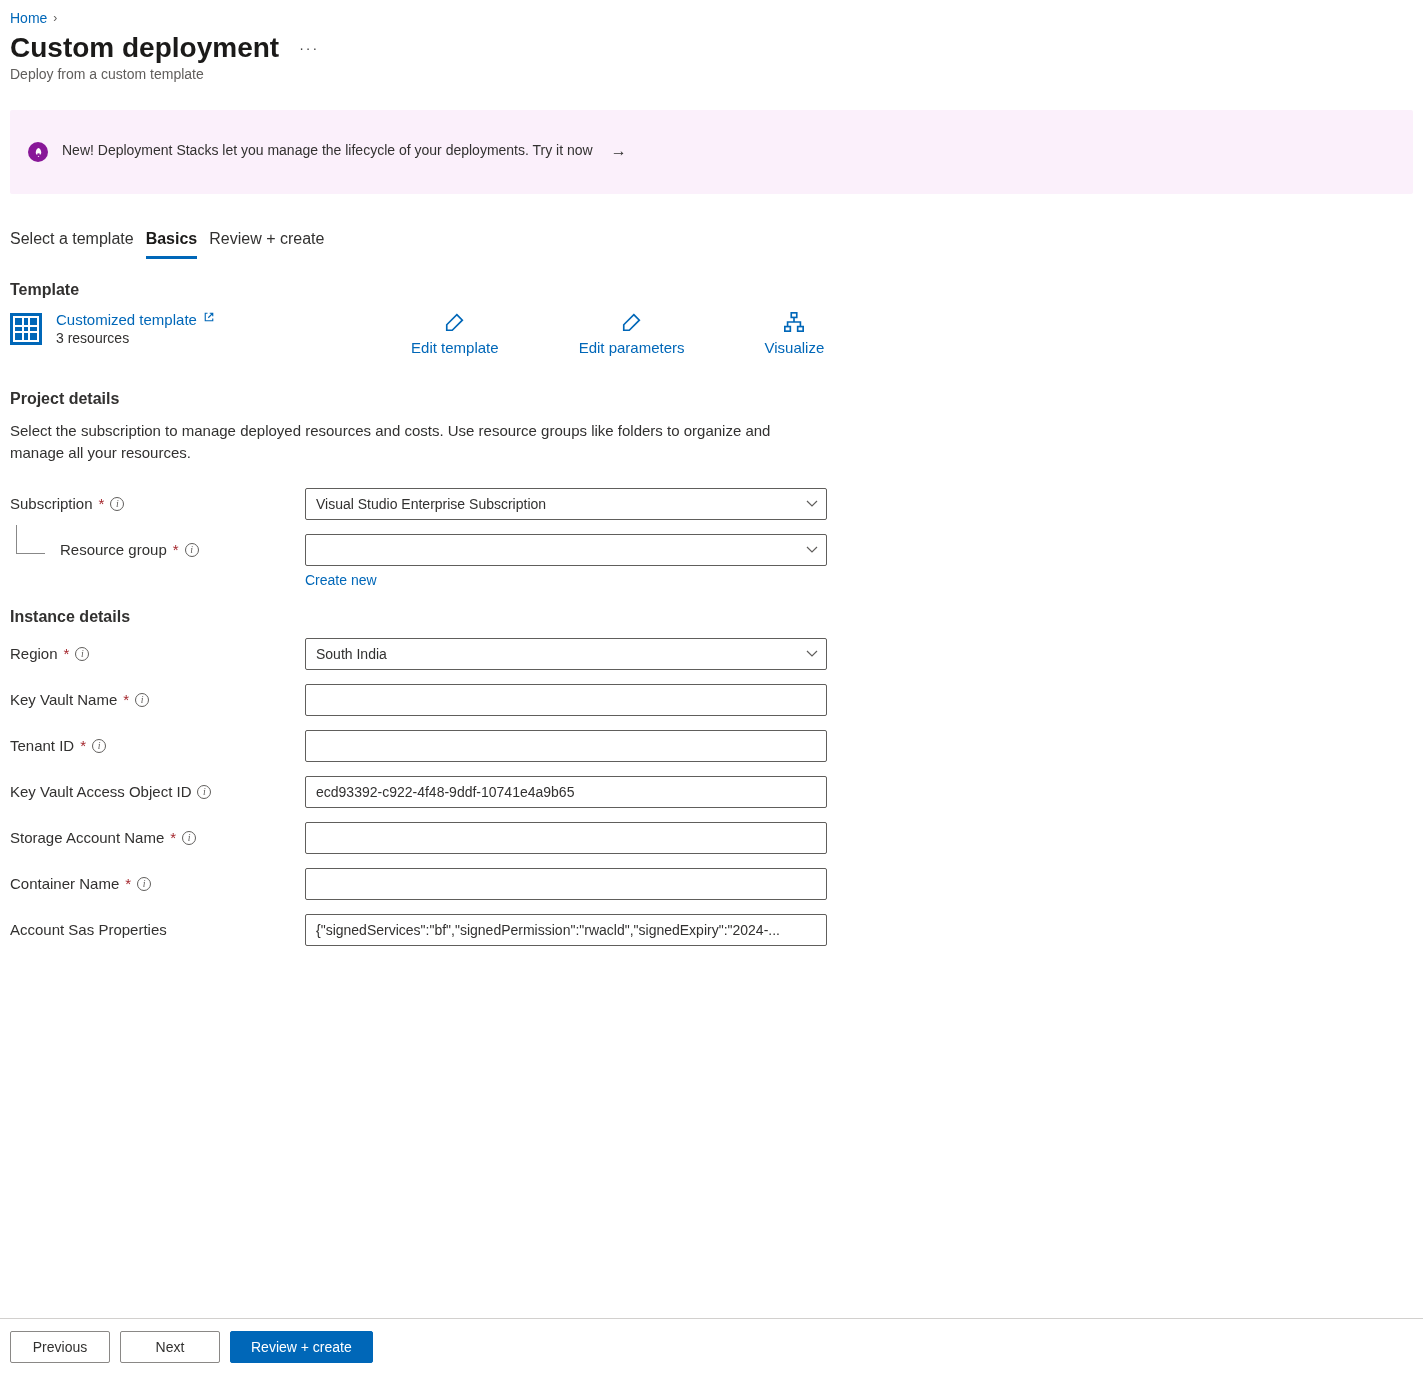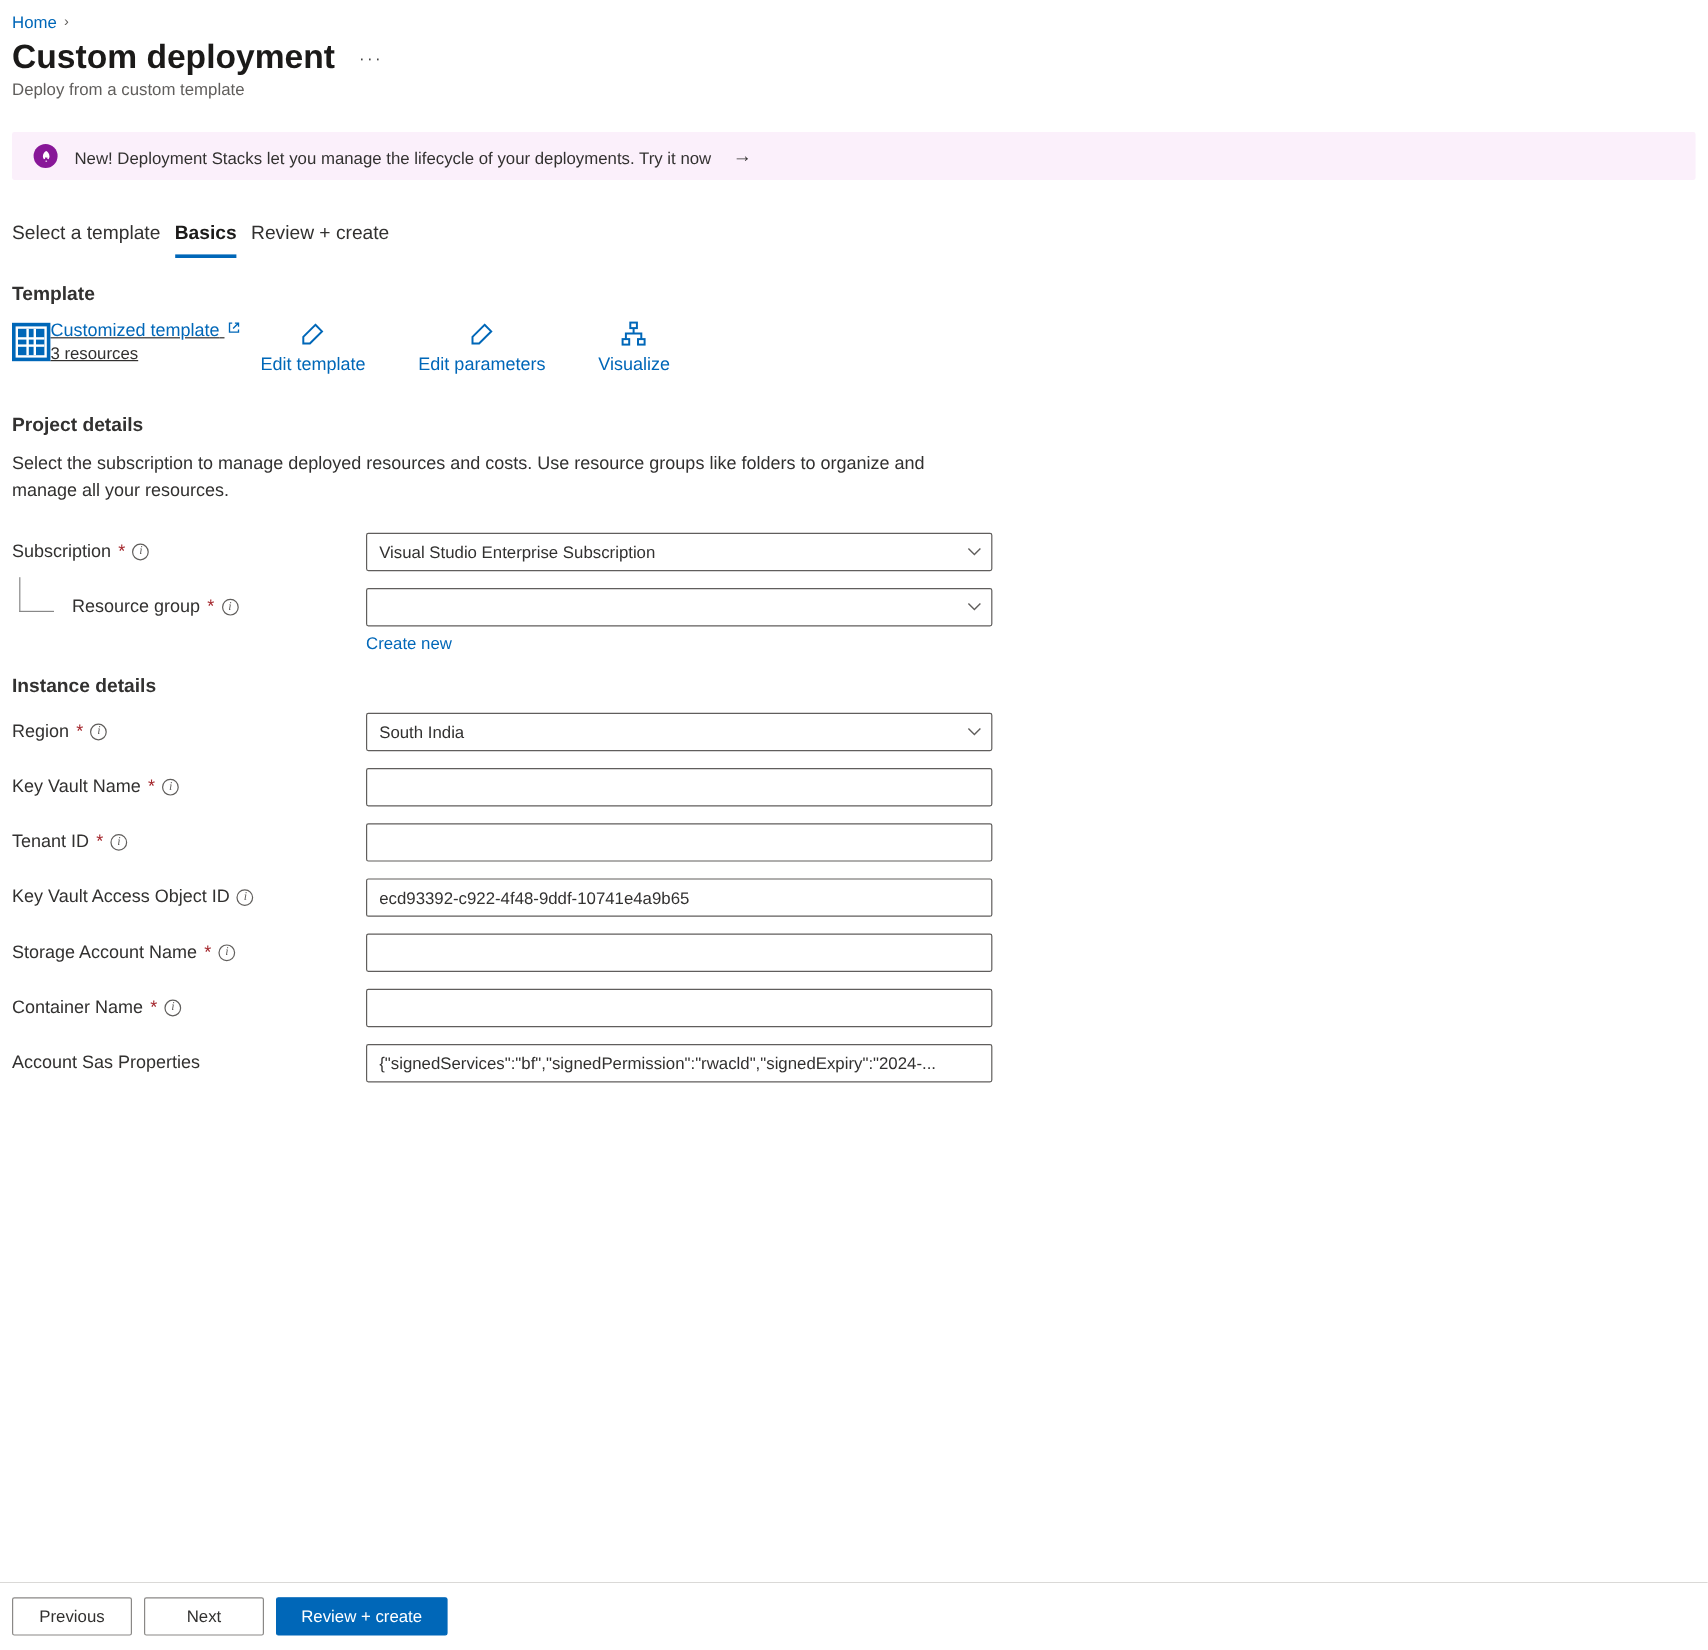--- a/index.html
+++ b/index.html
@@ -13,23 +13,23 @@
   .breadcrumb { display: flex; align-items: center; gap: 6px; font-size: 14px; margin-bottom: 6px;}
   .breadcrumb a { color: #0067b8; text-decoration: none; }
   .breadcrumb .chevron { color: #605e5c; font-size: 12px; }
   .title-row { display: flex; align-items: center; gap: 14px; margin-top: 4px;}
   h1 { font-size: 28px; font-weight: 600; color: #1b1a19;}
   .ellipsis { color: #444; letter-spacing: 2px; cursor: pointer; padding: 2px 6px; font-size: 14px;}
   .subtitle { color: #605e5c; font-size: 14px; margin-top: 2px; margin-bottom: 28px; }
   .banner {
     background: #fbf0fb;
     border-radius: 2px;
-    padding: 10px 18px;
+    padding: 32px 18px;
     display: flex;
-    align-items: flex-end;
+    align-items: flex-start;
     gap: 14px;
     font-size: 14px;
     color: #323130;
     margin-bottom: 36px;
   }
   .banner .badge {
     width: 20px; height: 20px; border-radius: 50%; background:#881798; display:flex; align-items:center; justify-content:center; flex-shrink:0;
   }
   .banner .badge svg { width:11px; height:11px; }
   .banner .arrow { font-size: 16px; margin-left: 4px;}
@@ -47,21 +47,21 @@
       linear-gradient(#fff,#fff), linear-gradient(#fff,#fff);
     background-size: 100% 2px, 2px 100%, 100% 2px, 2px 100%;
     background-position: 0 33%, 33% 0, 0 66%, 66% 0;
     background-repeat: no-repeat;
     border: 2px solid #fff;
   }
   .template-links { display:flex; flex-direction:column; }
   .link { color:#0067b8; text-decoration:none; cursor:pointer; font-size: 15px;}
   .link.small { font-size: 14px; }
   .sub-count { color:#323130; font-size:14px; margin-top:2px;}
-  .actions-row { display:flex; gap:44px; }
+  .actions-row { display:flex; gap:80px; margin-left: 180px; }
   .action { display:flex; flex-direction:column; align-items:center; gap:6px; color:#0067b8; cursor:pointer; font-size:15px;}
   .action svg { width:22px; height:22px; }
   .desc { color:#323130; font-size:15px; max-width: 770px; line-height:1.45; margin-bottom: 24px;}
   .form-row { display:flex; align-items:center; margin-bottom: 14px; }
   .form-label { width: 295px; font-size:15px; color:#323130; display:flex; align-items:center; gap:6px; flex-shrink:0;}
   .form-label.indent { padding-left: 50px; position:relative;}
   .form-label.indent::before {
     content:""; position:absolute; left:6px; top:-16px; height: 28px; width: 28px;
     border-left: 1px solid #888; border-bottom: 1px solid #888;
   }
@@ -116,21 +116,21 @@
   </div>
 
   <div class="tabs">
     <div class="tab">Select a template</div>
     <div class="tab active">Basics</div>
     <div class="tab">Review + create</div>
   </div>
 
   <h2 class="section">Template</h2>
   <div class="template-row" style="margin-bottom: 34px;">
-    <div style="display:flex; gap:0; align-items:flex-start;text-decoration:underline;">
+    <div style="display:flex; gap:14px; align-items:flex-start;">
       <div class="template-icon"></div>
       <div class="template-links">
         <a class="link">
           <span>Customized template</span>
           <svg class="external-icon" viewBox="0 0 16 16" fill="none" stroke="#0067b8" stroke-width="1.5">
               <path d="M6 3H3v10h10v-3M9 3h4v4M13 3L7 9"></path>
             </svg>
         </a>
         <span class="sub-count">3 resources</span>
       </div>

